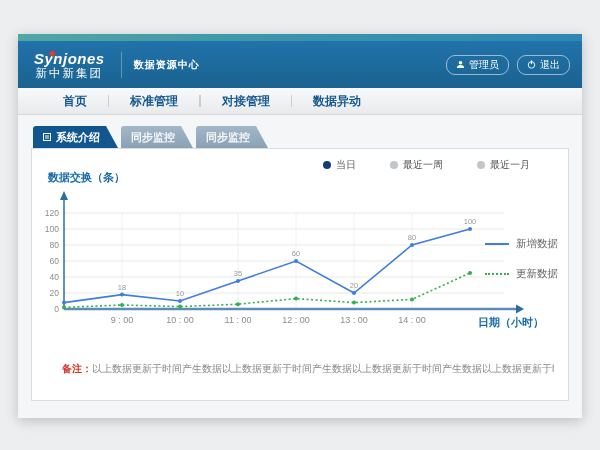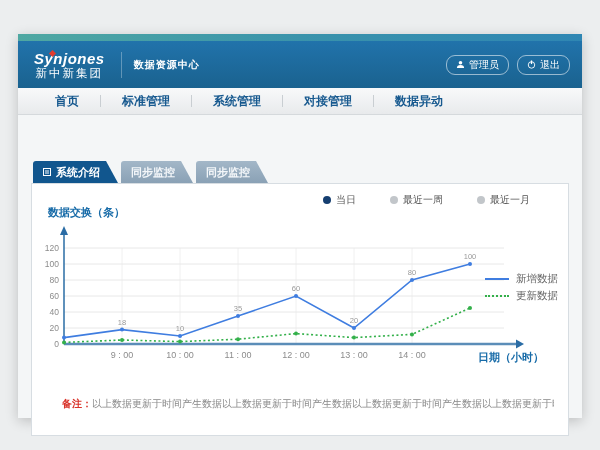--- a/index.html
+++ b/index.html
@@ -11,37 +11,37 @@
   .logo { position:relative; color:#fff; text-align:center; line-height:1.1; padding:2px 4px 0 4px; }
   .logo-title { font-size:15px; font-weight:bold; letter-spacing:.5px; font-style:italic; }
   .logo-sub { font-size:11.5px; font-weight:normal; letter-spacing:2px; }
   .logo-mark { position:absolute; left:20px; top:2px; width:5px; height:5px; background:#e23c2f; transform:rotate(45deg); }
   .hdr-divider { width:1px; height:26px; background:rgba(255,255,255,.3); margin:0 12px; }
   .app-title { color:#fff; font-size:10px; font-weight:bold; letter-spacing:1px; }
   .hdr-spacer { flex:1; }
   .pills { display:flex; gap:8px; }
   .pill { display:flex; align-items:center; gap:4px; border:1px solid rgba(255,255,255,.55); border-radius:9px; padding:2px 9px; color:#fff; font-size:10px; cursor:pointer; }
   .pill svg { display:block; }
-  .nav { height:27px; background:linear-gradient(#f8f9fa,#e8eaec); border-bottom:1px solid #d5d9dc; display:flex; align-items:center; padding-left:16px; }
+  .nav { height:27px; background:linear-gradient(#f8f9fa,#e8eaec); border-bottom:1px solid #d5d9dc; display:flex; align-items:center; padding-left:24px; }
   .nav-item { padding:0 21px; font-size:12px; font-weight:bold; color:#17598f; line-height:26px; cursor:pointer; white-space:nowrap; }
   .nav-sep { width:1px; height:12px; background:#c9ced2; }
   .content { background:#f4f6f7; height:303px; padding:11px 13px 0 13px; }
-  .tabs { display:flex; gap:3px; margin-left:2px;margin-top:35px; }
+  .tabs { display:flex; gap:3px; margin-left:2px; }
   .tab { height:22px; line-height:22px; padding:0 18px 0 10px; font-size:11px; font-weight:bold; color:#fff;
          clip-path:polygon(0 0,calc(100% - 12px) 0,100% 100%,0 100%); border-radius:3px 0 0 0;
          display:flex; align-items:center; gap:5px; cursor:pointer; white-space:nowrap; }
   .tab.active { background:#11568e; }
   .tab.inactive { background:linear-gradient(#a3b7c8,#8aa1b5); color:#f3f6f9; }
   .panel { position:relative; background:#fff; border:1px solid #d7dde2; height:253px; }
   .periods { position:absolute; top:9px; right:38px; display:flex; gap:34px; align-items:center; }
   .radio { display:flex; align-items:center; gap:5px; font-size:10px; color:#555; cursor:pointer; }
   .dot { width:8px; height:8px; border-radius:50%; background:#c2c6ca; }
   .dot.sel { background:#153e70; }
   .chart-wrap { position:absolute; left:12px; top:20px; }
-  .legend { position:absolute; right:10px; top:88px; display:flex; flex-direction:column; gap:3px; }
+  .legend { position:absolute; right:10px; top:88px; display:flex; flex-direction:column; gap:16px; }
   .legend-item { display:flex; align-items:center; gap:7px; font-size:10.5px; color:#666; cursor:pointer; }
   .line-sample { width:24px; height:0; }
   .line-sample.solid { border-top:2px solid #3f7de0; }
   .line-sample.dotted { border-top:2px dotted #33b04a; }
   .footnote { position:absolute; left:30px; right:14px; bottom:24px; font-size:10px; color:#8a8a8a; white-space:nowrap; overflow:hidden; }
   .note-label { color:#d9342b; font-weight:bold; }
 </style>
 </head>
 <body>
 
@@ -77,21 +77,20 @@
         <span>退出</span>
       </div>
     </div>
   </div>
 
   <div class="nav">
     <div class="nav-item">首页</div>
     <span class="nav-sep"></span>
     <div class="nav-item">标准管理</div>
     <span class="nav-sep"></span>
-    <div class="nav-item">系统管理</div>
     <span class="nav-sep"></span>
     <div class="nav-item">对接管理</div>
     <span class="nav-sep"></span>
     <div class="nav-item">数据异动</div>
   </div>
 
   <div class="content">
     <div class="tabs">
       <div class="tab active">
         <span>

